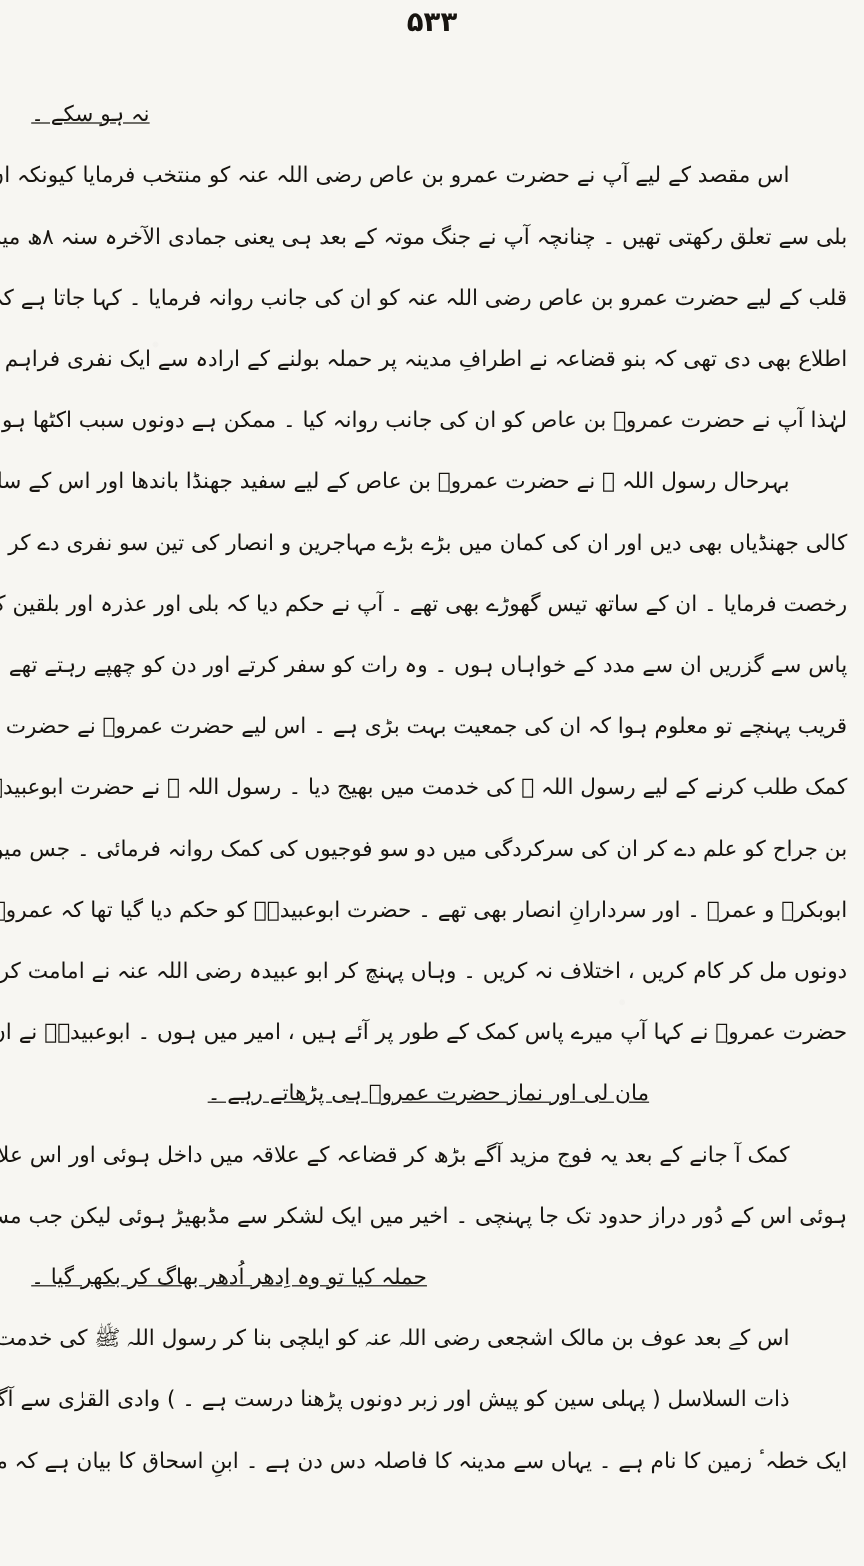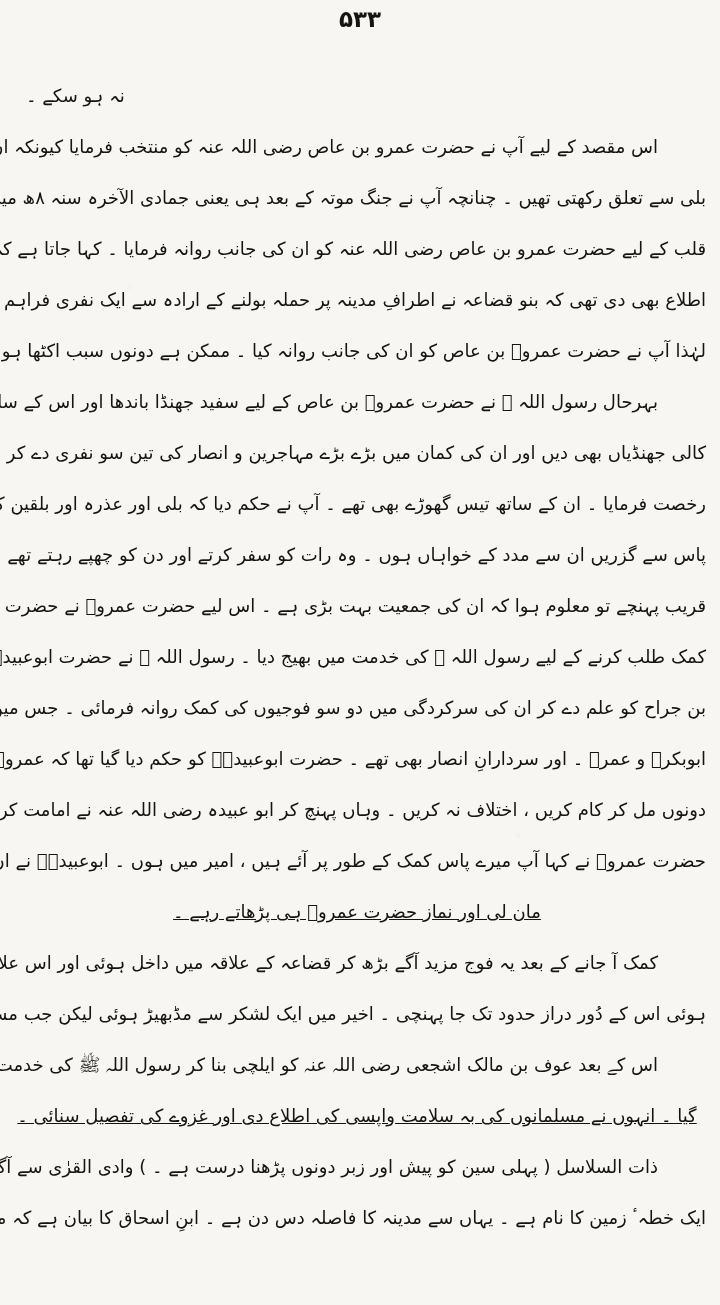--- a/index.html
+++ b/index.html
@@ -40,21 +40,21 @@
     height:51px;
     line-height:51px;
     font-size:18px;
     white-space:nowrap;
     overflow:visible;
     text-align:justify;
     text-align-last:justify;
     direction:rtl;
   }
   .line.first{ text-indent:48px; }
-  .line.l-left{ text-align:right; text-align-last:left; padding-left:18px; }
+  .line.l-left{ text-align:right; text-align-last:left; padding-left:18px;text-decoration:underline; }
   .line.l-center{ text-align:center; text-align-last:center;text-decoration:underline; }
   .line.l-start{ text-align:right; text-align-last:right; }
 </style>
 </head>
 <body>
 
 <div class="scan-page">
 
   <div class="page-number">۵۳۳</div>
 
@@ -71,19 +71,19 @@
     <div class="line">پاس سے گزریں ان سے مدد کے خواہاں ہوں ۔ وہ رات کو سفر کرتے اور دن کو چھپے رہتے تھے ۔ جب دشمن کے</div>
     <div class="line">قریب پہنچے تو معلوم ہوا کہ ان کی جمعیت بہت بڑی ہے ۔ اس لیے حضرت عمروؓ نے حضرت رافع بن مکیث جہنیؓ کو</div>
     <div class="line">کمک طلب کرنے کے لیے رسول اللہ ﷺ کی خدمت میں بھیج دیا ۔ رسول اللہ ﷺ نے حضرت ابوعبیدہؓ</div>
     <div class="line">بن جراح کو علم دے کر ان کی سرکردگی میں دو سو فوجیوں کی کمک روانہ فرمائی ۔ جس میں رؤسائے مہاجرین ۔ مثلاً</div>
     <div class="line">ابوبکرؓ و عمرؓ ۔ اور سردارانِ انصار بھی تھے ۔ حضرت ابوعبیدہؓ کو حکم دیا گیا تھا کہ عمروؓ بن عاص سے جا ملیں اور</div>
     <div class="line">دونوں مل کر کام کریں ، اختلاف نہ کریں ۔ وہاں پہنچ کر ابو عبیدہ رضی اللہ عنہ نے امامت کرنی چاہی لیکن</div>
     <div class="line">حضرت عمروؓ نے کہا آپ میرے پاس کمک کے طور پر آئے ہیں ، امیر میں ہوں ۔ ابوعبیدہؓ نے ان کی بات</div>
     <div class="line l-center">مان لی اور نماز حضرت عمروؓ ہی پڑھاتے رہے ۔</div>
     <div class="line first">کمک آ جانے کے بعد یہ فوج مزید آگے بڑھ کر قضاعہ کے علاقہ میں داخل ہوئی اور اس علاقہ کو روندتی</div>
     <div class="line">ہوئی اس کے دُور دراز حدود تک جا پہنچی ۔ اخیر میں ایک لشکر سے مڈبھیڑ ہوئی لیکن جب مسلمانوں نے اس پر</div>
+    <div class="line l-left">حملہ کیا تو وہ اِدھر اُدھر بھاگ کر بکھر گیا ۔</div>
     <div class="line first">اس کے بعد عوف بن مالک اشجعی رضی اللہ عنہ کو ایلچی بنا کر رسول اللہ ﷺ کی خدمت میں بھیجا</div>
-    <div class="line l-center">گیا ۔ انہوں نے مسلمانوں کی بہ سلامت واپسی کی اطلاع دی اور غزوے کی تفصیل سنائی ۔</div>
     <div class="line first l-start">ذات السلاسل ( پہلی سین کو پیش اور زبر دونوں پڑھنا درست ہے ۔ )    وادی القرٰی سے آگے</div>
     <div class="line">ایک خطہٴ زمین کا نام ہے ۔ یہاں سے مدینہ کا فاصلہ دس دن ہے ۔ ابنِ اسحاق کا بیان ہے کہ مسلمان قبیلہٴ جذام</div>
   </div>
 
 </div>
 
 </body></html>

